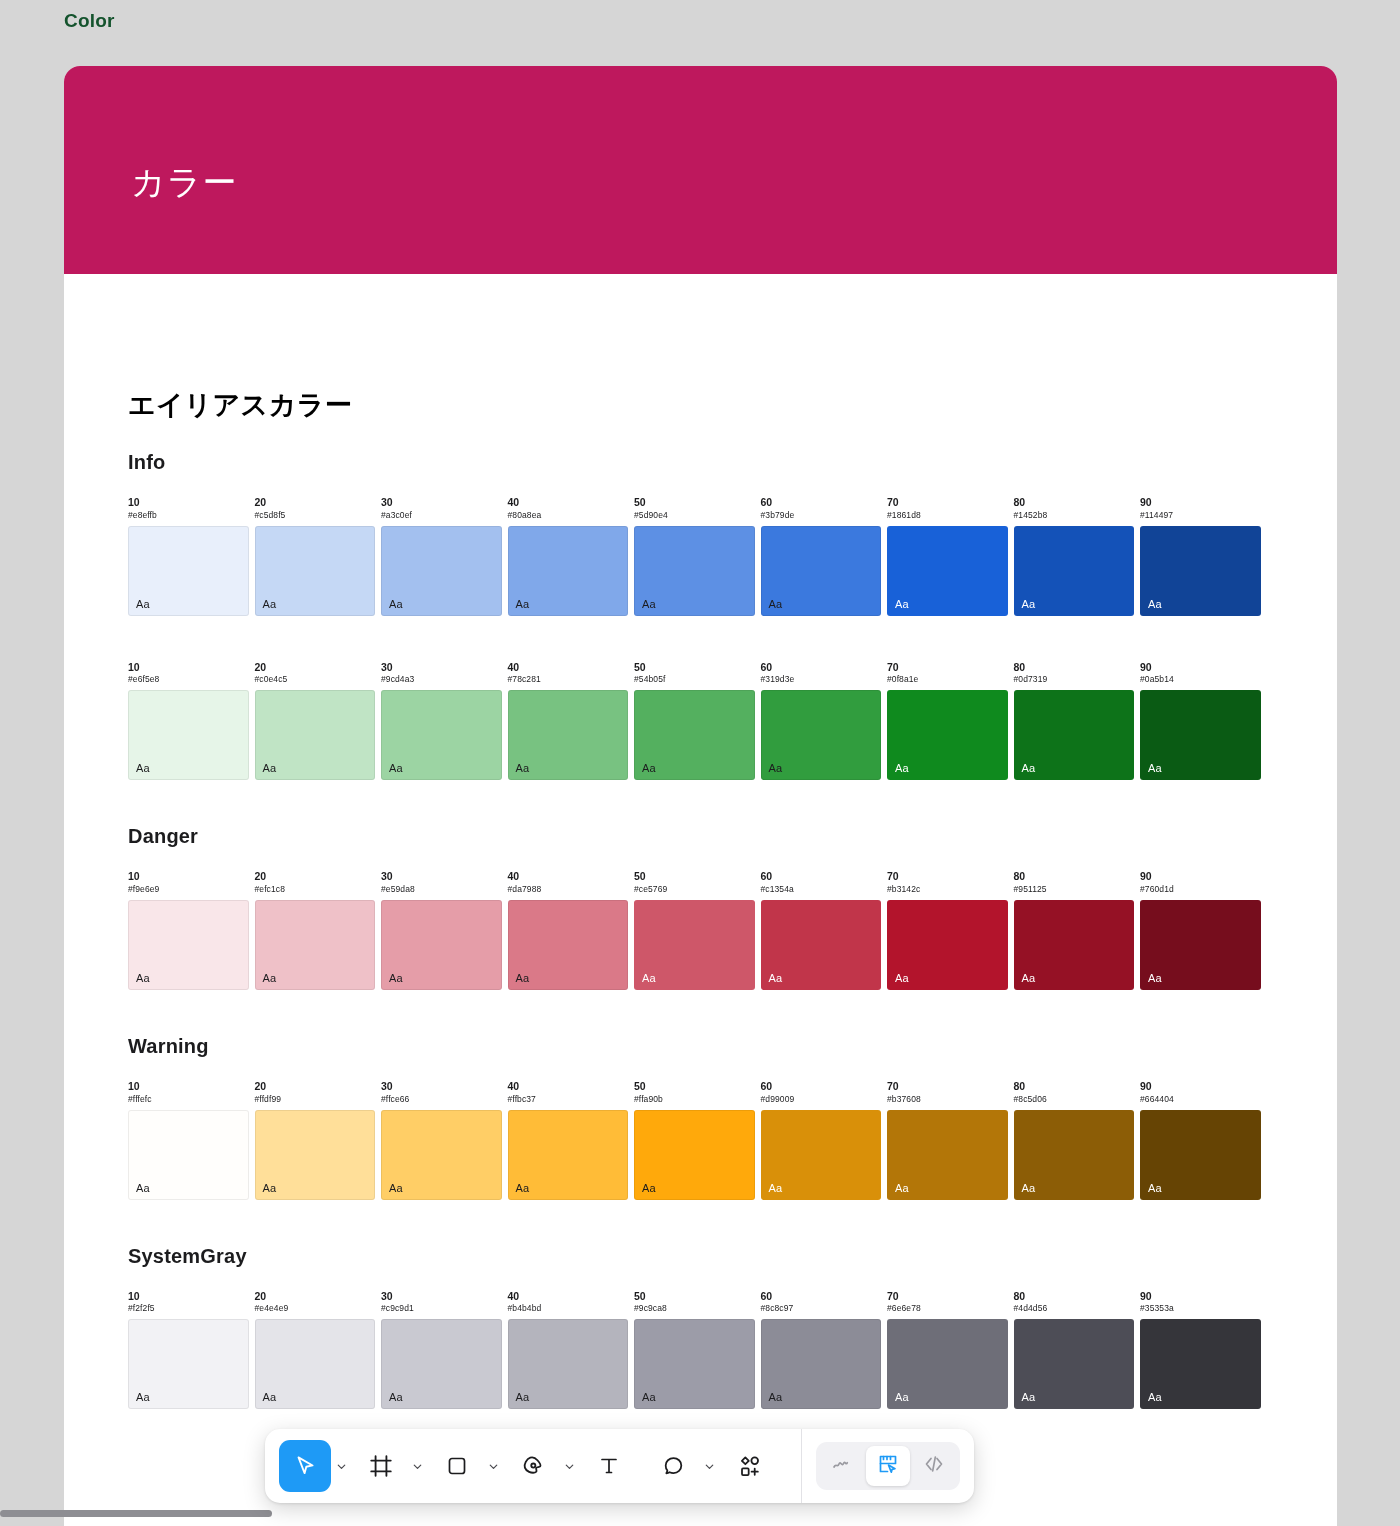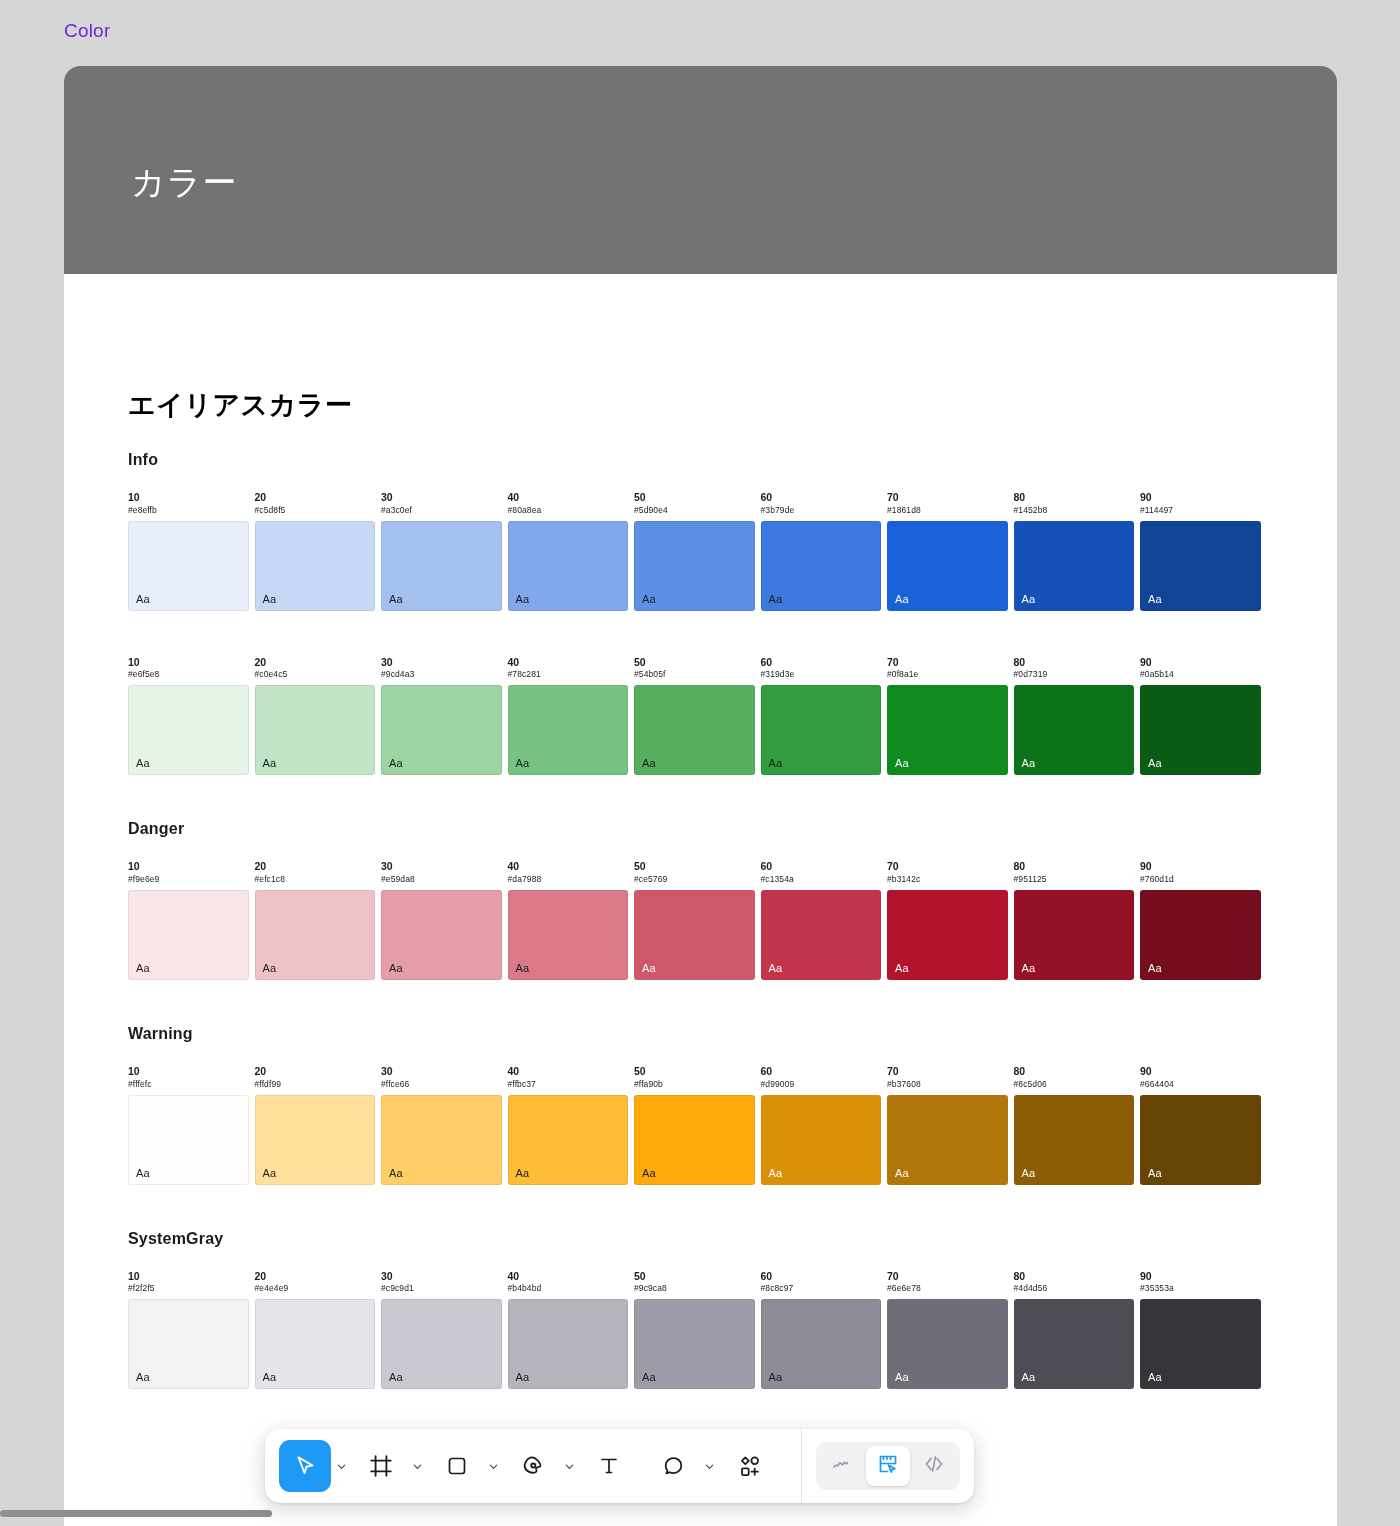--- a/index.html
+++ b/index.html
@@ -16,41 +16,42 @@
     position: relative;
     width: 1400px;
     height: 1526px;
     background: #d6d6d6;
   }
 
   
   .frame-label {
     position: absolute;
     left: 64px;
-    top: 20px;
+    top: 10px;
     font-size: 19px;
-    color: #6d28d9;
+    color: #14532d;
     letter-spacing: .2px;
+    font-weight: bold;
   }
 
   
   .frame {
     position: absolute;
     left: 64px;
     top: 66px;
     width: 1273px;
     background: #ffffff;
     border-radius: 16px 16px 0 0;
     overflow: hidden;
     min-height: 1460px;
   }
 
   .frame-header {
     height: 208px;
-    background: #737373;
+    background: #be185d;
     position: relative;
   }
   .frame-header .title {
     position: absolute;
     left: 67px;
     bottom: 68px;
     color: #ffffff;
     font-size: 34px;
     font-weight: 400;
     letter-spacing: 1px;
@@ -76,21 +77,21 @@
     letter-spacing: .2px;
     margin-bottom: 48px;
     white-space: nowrap;
     overflow: hidden;
   }
 
   
   .palette-group { margin-bottom: 45px; }
 
   .palette-name {
-    font-size: 16px;
+    font-size: 20px;
     font-weight: 700;
     color: #1c1c1e;
     margin-bottom: 22px;
     letter-spacing: .2px;
   }
 
   .swatch-row {
     display: flex;
     gap: 6px;
   }

